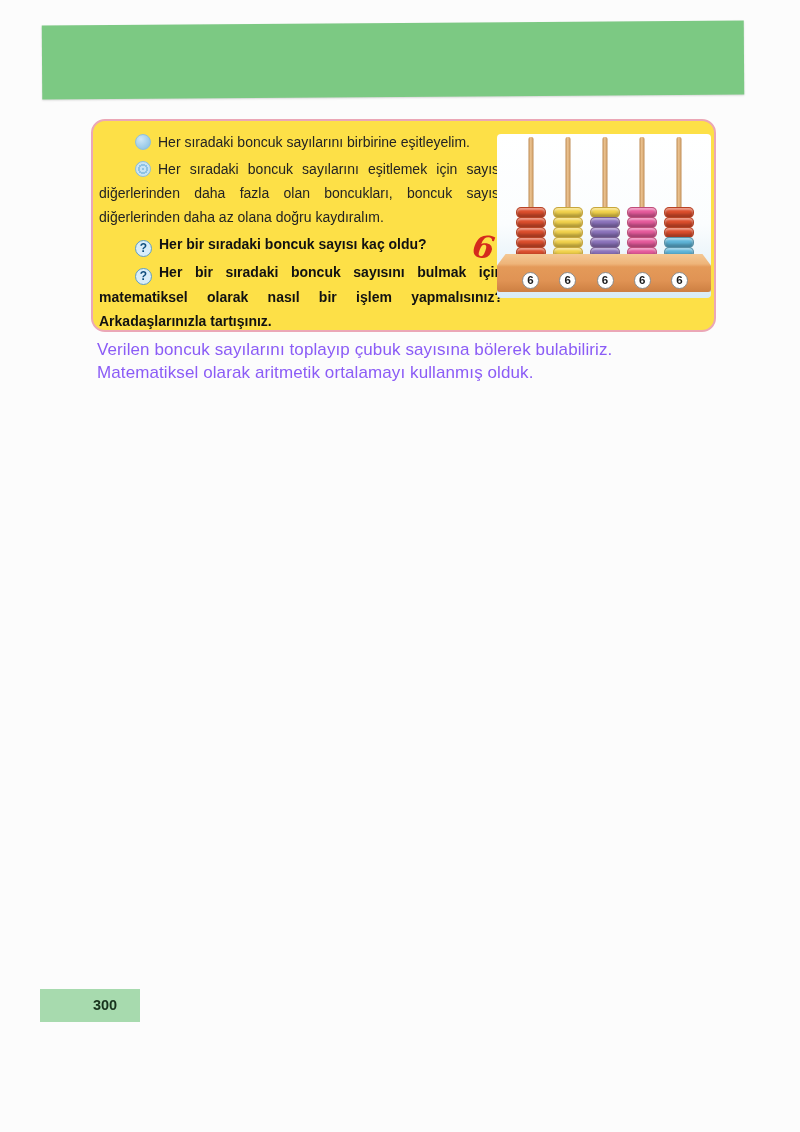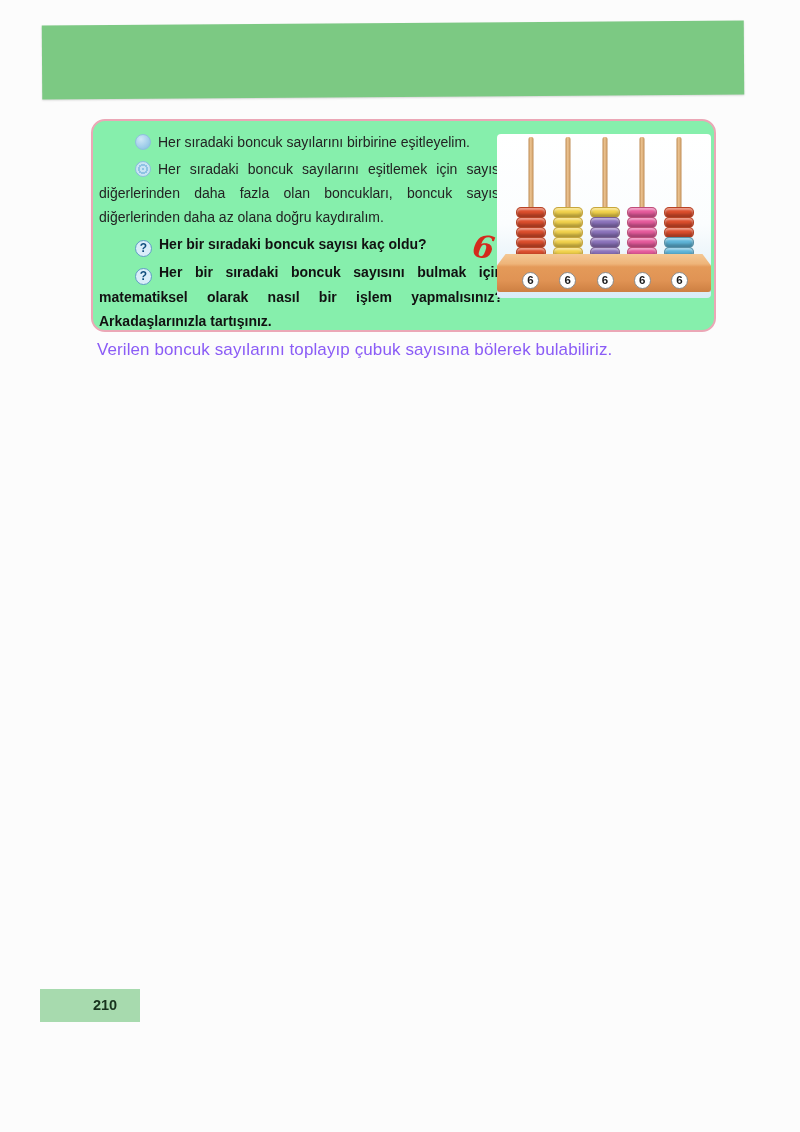--- a/index.html
+++ b/index.html
@@ -14,21 +14,21 @@
   
   .top-band {
     position:absolute; left:42px; top:23px; width:702px; height:74px;
     transform:rotate(-0.4deg);
     box-shadow:0 1px 2px rgba(0,0,0,0.15);
   }
 
   
   .activity-box {
     position:absolute; left:91px; top:119px; width:625px; height:213px;
-    background:#86efac;
+    background:#fde047;
     border:2px solid #7f1d1d;
     border-radius:14px;
   }
   .text-col {
     position:absolute; left:6px; top:9px; width:404px;
     font-size:14px; line-height:24px; color:#232323;
   }
   .text-col p { text-align:justify; text-indent:36px; margin-bottom:3px; }
   .text-col p.bold { font-weight:bold; color:#111; }
 
@@ -199,17 +199,18 @@
         <div class="num-circle">6</div>
         <div class="num-circle">6</div>
         <div class="num-circle">6</div>
         <div class="num-circle">6</div>
       </div>
   </div>
 </div>
 
 <div class="solution-text" style="color: #8b5cf6;">
   <div>Verilen boncuk sayılarını toplayıp çubuk sayısına bölerek bulabiliriz.</div>
+  <div>Matematiksel olarak aritmetik ortalamayı kullanmış olduk.</div>
 </div>
 
 <div class="page-num-band" style="background: rgb(167, 218, 174);">
-  <span>210</span>
+  <span>300</span>
 </div>
 
 </body></html>

